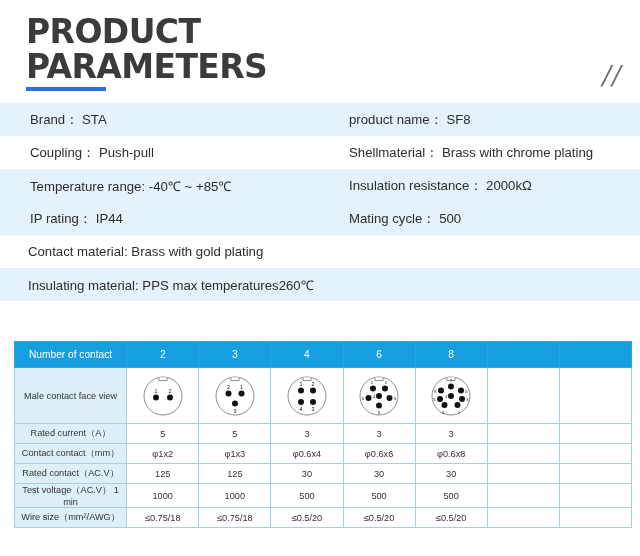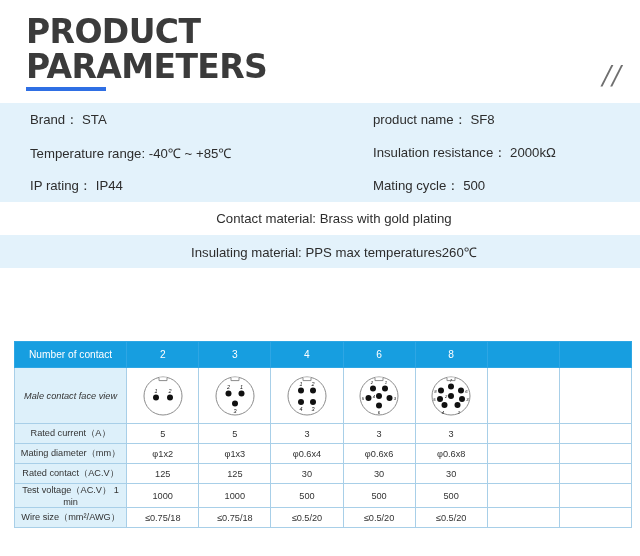--- a/index.html
+++ b/index.html
@@ -41,25 +41,25 @@
 
   
   .params { width: 640px; }
   .prow {
     display: flex;
     height: 33px;
     align-items: center;
     font-size: 13.2px;
     color: #2d2d2d;
   }
-  .prow.alt { background: #e3f2fb; gap: 24px; }
+  .prow.alt { background: #e3f2fb; }
   .prow.plain { background: #ffffff; }
   .pcell-left { width: 333px; padding-left: 30px; white-space: nowrap; }
   .pcell-right { flex: 1; padding-left: 0px; white-space: nowrap; margin-left: 16px; }
-  .pcell-full { width: 100%; padding-left: 28px; white-space: nowrap; text-align: center; }
+  .pcell-full { width: 100%; padding-left: 28px; white-space: nowrap; }
 
   
   .table-wrap { position: absolute; left: 14px; top: 341px; width: 618px; }
   table.spec {
     border-collapse: collapse;
     width: 618px;
     table-layout: fixed;
     padding-left: 27px;
   }
   table.spec td, table.spec th {
@@ -78,21 +78,21 @@
     border-color: #2ea6e4;
   }
   .col-label { width: 112px; }
   .col-data  { width: 72px; }
   .row-label {
     background: #ddf0fa;
     font-size: 9.2px;
     color: #333;
     padding: 0 2px;
   }
-  tr.faces td { height: 56px; background: #ffffff; font-style: italic; }
+  tr.faces td { height: 56px; background: #ffffff; }
   tr.faces td.row-label { background: #ddf0fa; }
   tr.data td { height: 20px; background: #ffffff; }
   tr.data td.row-label { background: #ddf0fa; }
 
   .face { display: block; margin: 0 auto; }
 </style>
 </head>
 <body>
 
 <div class="page">
@@ -103,20 +103,24 @@
       <div class="title-line">PARAMETERS</div>
       <div class="title-rule"></div>
     </div>
     <div class="slashes">//</div>
   </div>
 
   <div class="params">
     <div class="prow alt">
       <div class="pcell-left">Brand： STA</div>
       <div class="pcell-right">product name： SF8</div>
+    </div>
+    <div class="prow plain">
+      <div class="pcell-left">Coupling： Push-pull</div>
+      <div class="pcell-right">Shellmaterial： Brass with chrome plating</div>
     </div>
     <div class="prow alt">
       <div class="pcell-left">Temperature range: -40℃ ~ +85℃</div>
       <div class="pcell-right">Insulation resistance： 2000kΩ</div>
     </div>
     <div class="prow alt">
       <div class="pcell-left">IP rating： IP44</div>
       <div class="pcell-right">Mating cycle： 500</div>
     </div>
     <div class="prow plain">
@@ -238,21 +242,21 @@
           <td class="row-label">Rated current（A）</td>
           <td>5</td>
           <td>5</td>
           <td>3</td>
           <td>3</td>
           <td>3</td>
           <td></td>
           <td></td>
         </tr>
         <tr class="data">
-          <td class="row-label">Mating diameter（mm）</td>
+          <td class="row-label">Contact contact（mm）</td>
           <td>φ1x2</td>
           <td>φ1x3</td>
           <td>φ0.6x4</td>
           <td>φ0.6x6</td>
           <td>φ0.6x8</td>
           <td></td>
           <td></td>
         </tr>
         <tr class="data">
           <td class="row-label">Rated contact（AC.V）</td>

